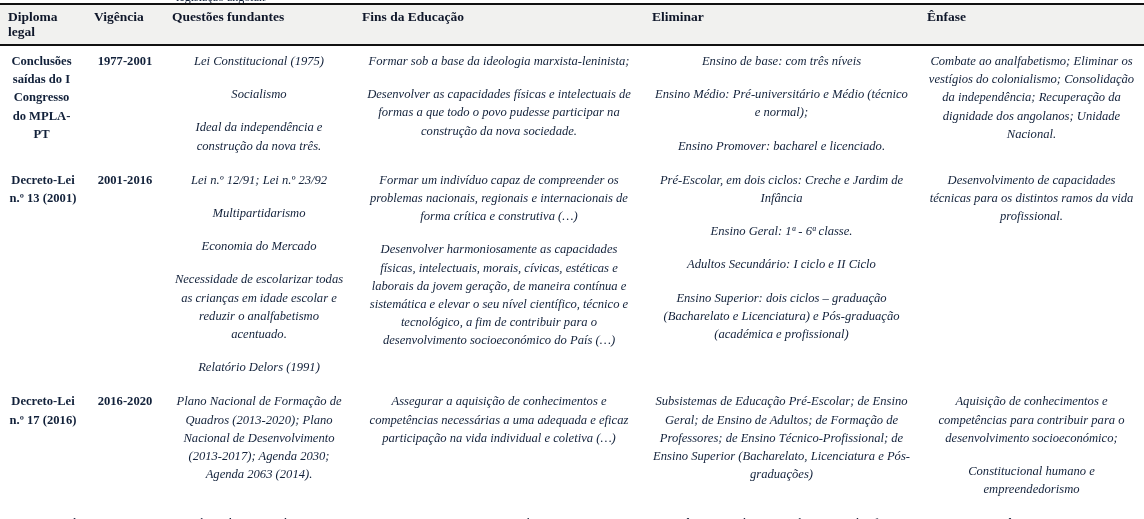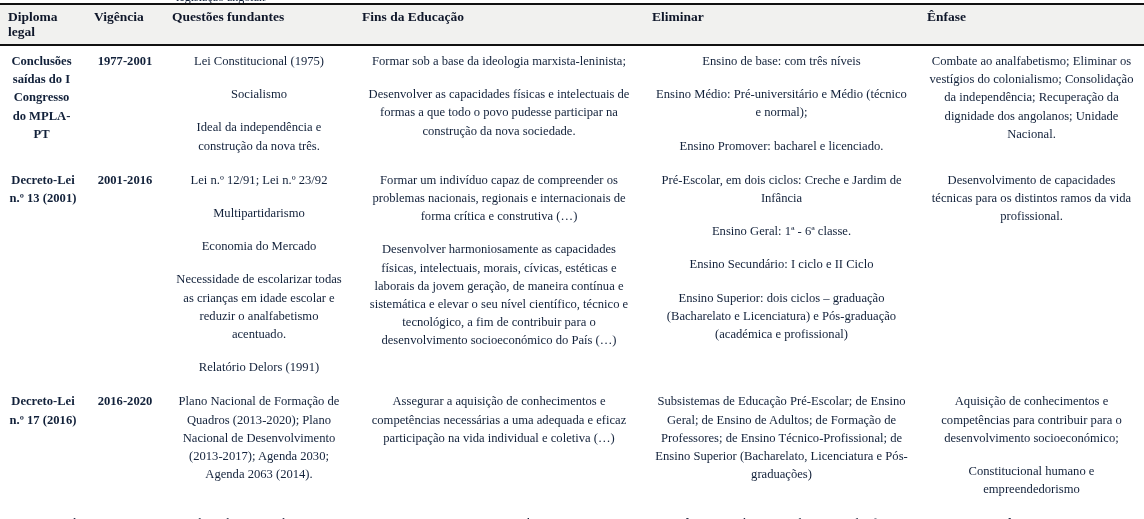--- a/index.html
+++ b/index.html
@@ -100,21 +100,21 @@
   td.cell-vigencia {
     font-weight: bold;
     font-size: 12.8px;
     line-height: 16.5px;
     padding-left: 2px;
     padding-right: 2px;
     white-space: nowrap;
   }
   td.cell-vigencia.center { text-align: center; }
 
-  .para { margin: 0 0 15px 0; }
+  .para { margin: 0 0 15px 0; font-style: italic; }
   .para:last-child { margin-bottom: 0; }
 
   .th-diploma { padding-left: 10px; }
   .th-vigencia { padding-left: 2px; margin-top: 32px; }
 </style>
 </head>
 <body>
 
 <div class="sheet">
 
@@ -173,21 +173,21 @@
             <p class="para">Necessidade de escolarizar todas as crianças em idade escolar e reduzir o analfabetismo acentuado.</p>
             <p class="para">Relatório Delors (1991)</p>
           </td>
           <td class="cell-fins">
             <p class="para">Formar um indivíduo capaz de compreender os problemas nacionais, regionais e internacionais de forma crítica e construtiva (…)</p>
             <p class="para">Desenvolver harmoniosamente as capacidades físicas, intelectuais, morais, cívicas, estéticas e laborais da jovem geração, de maneira contínua e sistemática e elevar o seu nível científico, técnico e tecnológico, a fim de contribuir para o desenvolvimento socioeconómico do País (…)</p>
           </td>
           <td class="cell-estrutura">
             <p class="para">Pré-Escolar, em dois ciclos: Creche  e Jardim de Infância</p>
             <p class="para">Ensino Geral: 1ª - 6ª classe.</p>
-            <p class="para">Ensino Secundário: I ciclo e II Ciclo</p>
+            <p class="para">Adultos Secundário: I ciclo e II Ciclo</p>
             <p class="para">Ensino Superior: dois ciclos – graduação (Bacharelato e Licenciatura) e Pós-graduação (académica e profissional)</p>
           </td>
           <td class="cell-enfase">
             <p class="para">Desenvolvimento de capacidades técnicas para os distintos ramos da vida profissional.</p>
           </td>
         </tr>
         <tr>
           <td class="cell-diploma">Decreto-Lei n.º 17 (2016)</td>
           <td class="cell-vigencia">2016-2020</td>
           <td class="cell-questoes">

